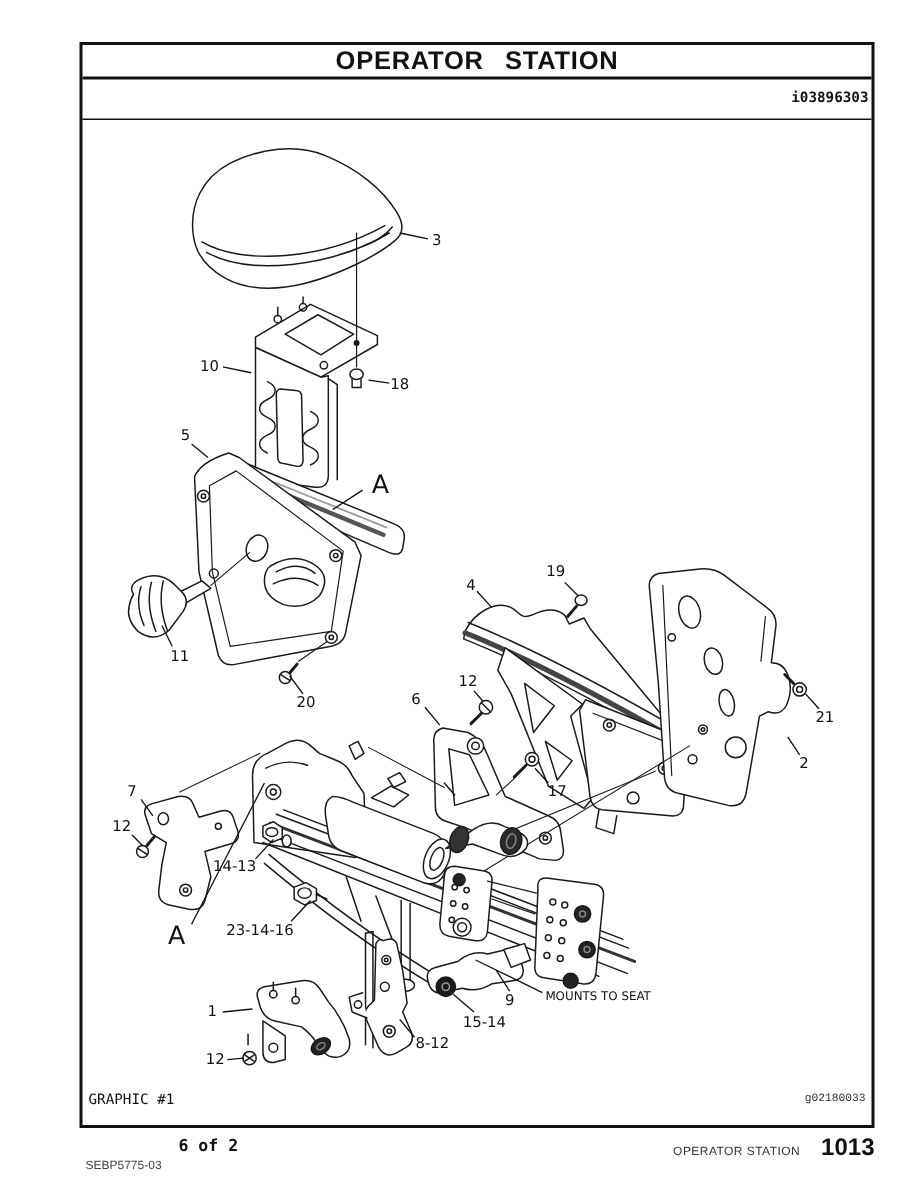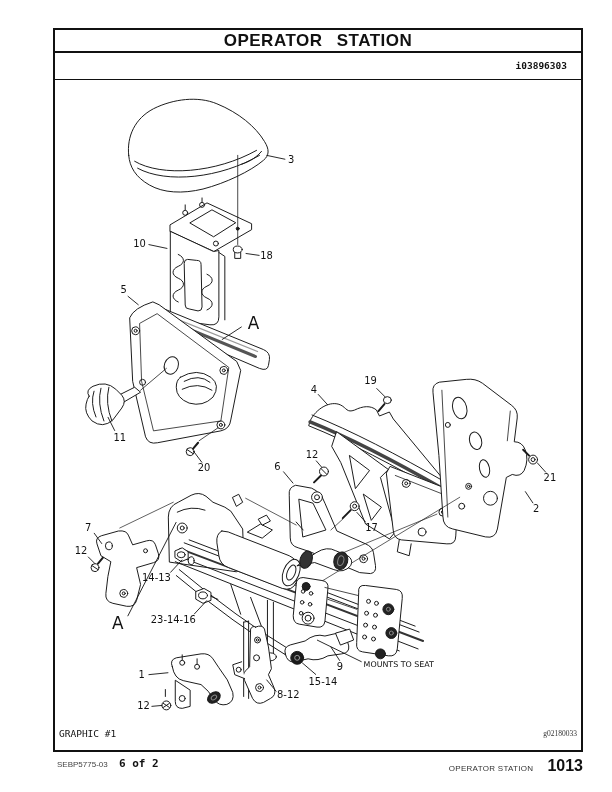--- a/index.html
+++ b/index.html
@@ -9,31 +9,31 @@
          border:2px solid #111;box-sizing:border-box;background:#fff;}
   .title-bar{height:21px;border-bottom:2px solid #111;display:flex;
              align-items:center;justify-content:center;}
   .title-bar span{font-weight:bold;font-size:17px;letter-spacing:.5px;word-spacing:9px;}
   .sub-bar{position:relative;height:26px;border-bottom:1.5px solid #111;
            font-family:"DejaVu Sans Mono", monospace;}
   .part-line{position:absolute;left:44px;top:5px;font-size:11.5px;white-space:nowrap;}
   .part-num{font-style:italic;}
   .part-name{font-weight:bold;}
   .contd{font-weight:bold;font-style:italic;font-size:9px;}
-  .doc-id{position:absolute;right:14px;top:7px;font-size:9.5px;font-weight:bold;}
+  .doc-id{position:absolute;right:2px;top:7px;font-size:9.5px;font-weight:bold;}
   .diagram-wrap{position:absolute;left:0;top:50px;width:526px;height:670px;}
   svg{display:block;}
   .graphic-bar{position:absolute;left:0;right:0;bottom:8px;height:14px;
                font-family:"DejaVu Sans Mono", monospace;font-size:9.5px;padding-left:32px;}
   .graphic-label{position:absolute;left:4px;top:0;}
   .end-tag{position:absolute;left:0;right:0;text-align:center;font-weight:bold;}
   .graphic-id{position:absolute;right:4px;top:1px;font-size:7.5px;
-              font-family:Liberation Serif, serif;color:#333;}
+              font-family:Liberation Mono, monospace;color:#333;}
   .page-footer{position:absolute;left:53px;right:29px;top:757px;height:16px;}
-  .manual-code{position:absolute;left:4px;top:3px;font-size:8px;color:#444;text-align:right;}
+  .manual-code{position:absolute;left:4px;top:15px;font-size:8px;color:#444;text-align:right;}
   .page-indicator{position:absolute;left:66px;top:0;font-size:11px;font-weight:bold;
                   font-family:"DejaVu Sans Mono", monospace;}
   .footer-right{position:absolute;right:0;top:0;display:flex;align-items:baseline;gap:14px;}
   .section-title{font-size:8px;color:#333;letter-spacing:.3px;}
   .page-number{font-size:16px;font-weight:bold;}
   #callout-layer text{font-family:"DejaVu Sans", sans-serif;fill:#111;}
   #callout-layer line{stroke:#111;stroke-width:.9;}
 </style>
 </head>
 <body>

